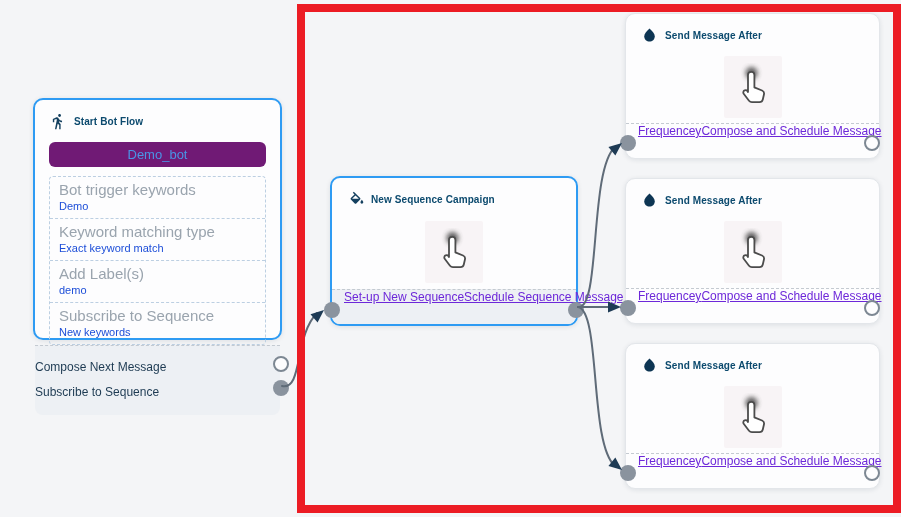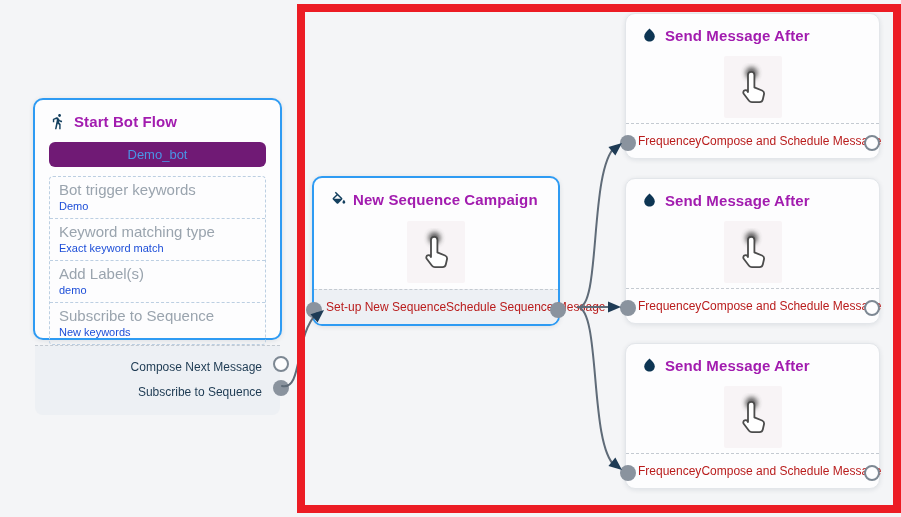--- a/index.html
+++ b/index.html
@@ -13,73 +13,74 @@
     position: absolute; background: #fdfdfe; border-radius: 10px;
     box-shadow: 0 1px 5px rgba(20,40,60,.10);
     display: flex; flex-direction: column; z-index: 2;
   }
   .node.blue { border: 2px solid #2e9bf3; }
   .node.plain { border: 1px solid #e3e6ea; }
   .node-header {
     display: flex; align-items: center; gap: 7px;
     padding: 13px 15px 6px 15px;
   }
-  .node-title { font-size: 15px; font-weight: bold; color: #a21caf; letter-spacing: .1px; }
+  .node-title { font-size: 10px; font-weight: bold; color: #0c4a6e; letter-spacing: .1px; }
   .hicon { width: 17px; height: 17px; flex: 0 0 auto; display: block; }
   
   .pill {
     margin: 6px 14px 0 14px; background: #701a75; border-radius: 6px;
     color: #4a94e6; font-size: 13px; text-align: center; padding: 5px 0;
   }
   .fields {
     margin: 9px 14px 0 14px; border: 1px dashed #bccfe2; border-radius: 4px;
   }
   .field { padding: 4px 9px 6px 9px; border-bottom: 1px dashed #bccfe2; }
   .field:last-child { border-bottom: none; }
   .field-label { font-size: 15px; color: #9aa4ae; }
   .field-value { font-size: 11px; color: #1d4ed8; margin-top: 2px; }
   .start-footer {
     margin-top: auto; background: #edf0f4; border-top: 1px dashed #c4cad1;
     border-radius: 0 0 8px 8px; padding: 9px 0 10px 0;
   }
   .out-row {
-    position: relative; text-align: right; padding: 5px 18px 6px 0;
+    position: relative; padding: 5px 18px 6px 0;
     font-size: 12px; color: #1d3a52;
   }
   
   .node-body { flex: 1; display: flex; align-items: center; justify-content: center; }
   .tapbox {
     width: 58px; height: 62px; background: #f8f4f6; border-radius: 2px;
     display: flex; align-items: center; justify-content: center;
   }
   
   .bar-footer {
-    border-top: 1px dashed #c4cad1; display: flex; align-items: center;
-    padding: 0 12px; height: 35px; font-size: 12px; color: #b91c1c;
+    border-top: 1px dashed #c4cad1; display: flex; align-items: flex-start;
+    padding: 0 12px; height: 35px; font-size: 12px; color: #6d28d9;
     position: relative;
+    text-decoration: underline;
   }
   .campaign .bar-footer { background: #edf0f4; border-radius: 0 0 8px 8px; gap: 0; }
   .bar-footer .flabel-left { white-space: nowrap; }
   .bar-footer .flabel-right { white-space: nowrap; margin-left: auto; }
   
   .port {
     position: absolute; width: 16px; height: 16px; border-radius: 50%;
     z-index: 4;
   }
   .port.filled { background: #8a939e; }
   .port.hollow { background: #fdfdfe; border: 2.5px solid #7d8893; }
   
   #wires { position: absolute; inset: 0; z-index: 3; pointer-events: none; }
   .highlight-rect {
     position: absolute; left: 297px; top: 4px; width: 604px; height: 509px;
     border: 8px solid #ec1c24; z-index: 10; pointer-events: none;
   }
   
   .start    { left: 33px;  top: 98px;  width: 249px; height: 242px; }
-  .campaign { left: 312px; top: 176px; width: 248px; height: 150px; }
+  .campaign { left: 330px; top: 176px; width: 248px; height: 150px; }
   .send0 { left: 625px; top: 13px;  width: 255px; height: 146px; }
   .send1 { left: 625px; top: 178px; width: 255px; height: 146px; }
   .send2 { left: 625px; top: 343px; width: 255px; height: 146px; }
 </style>
 </head>
 <body>
 
 <div class="stage">
 
   <div class="node blue start">

